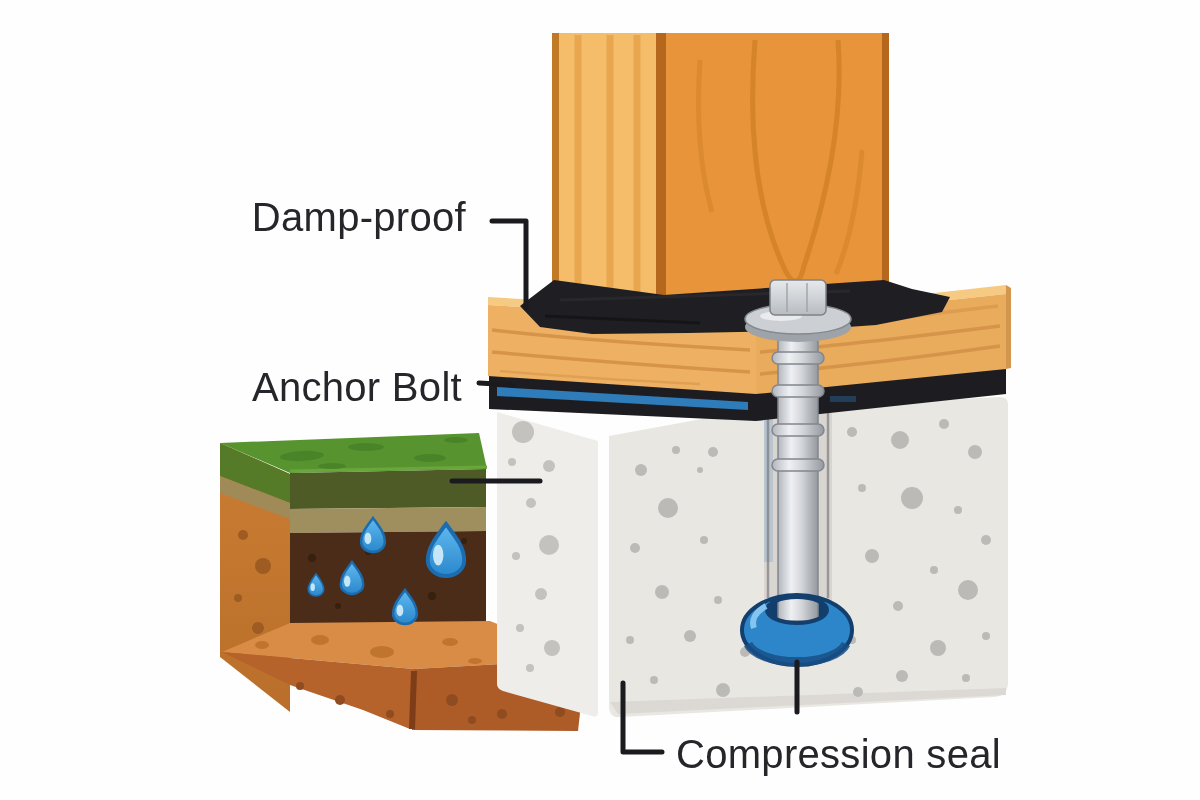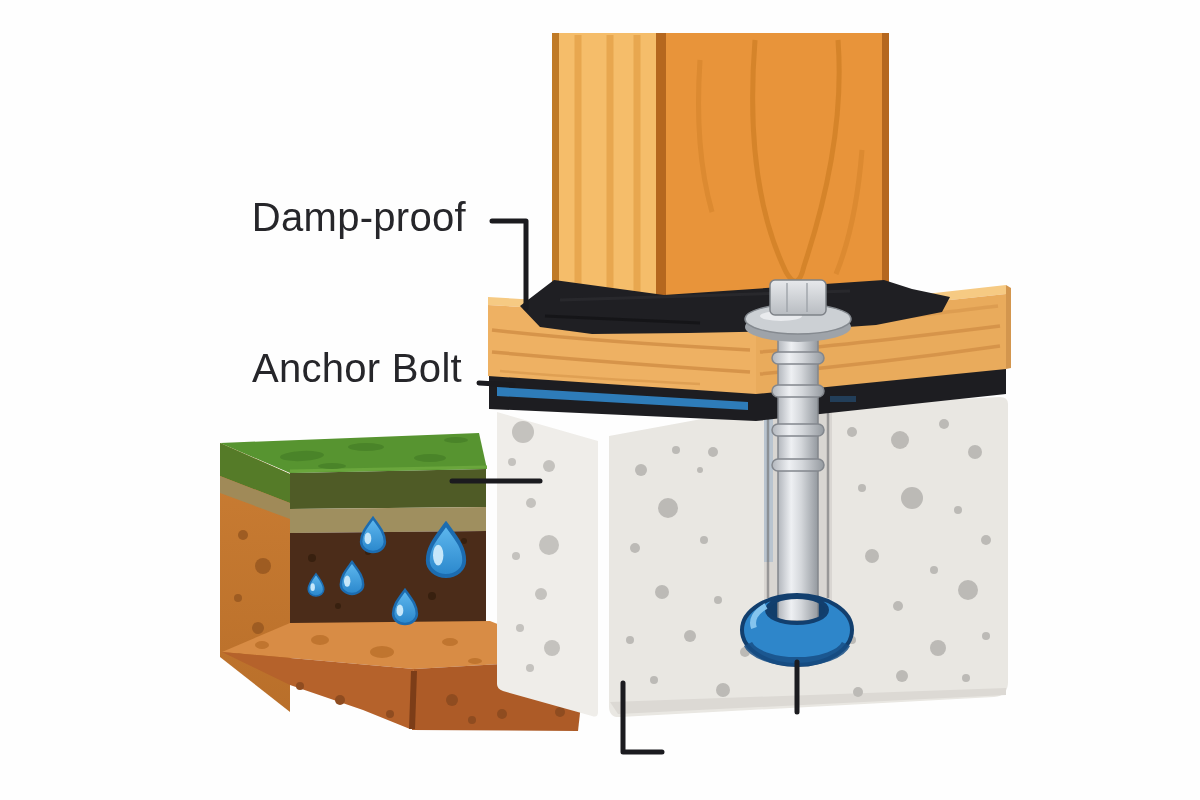--- a/index.html
+++ b/index.html
@@ -287,14 +287,15 @@
   <polyline class="leader" points="492,221 526,221 526,308"></polyline>
   <line class="leader" x1="479" y1="383" x2="513" y2="385"></line>
   <line class="leader" x1="452" y1="481" x2="540" y2="481" stroke-width="4.5"></line>
   <line class="leader" x1="797" y1="662" x2="797" y2="712"></line>
   <polyline class="leader" points="623,683 623,752 662,752"></polyline>
 </svg>
 
 <div class="label right" style="right:734px; top:196px;">
   <div>Damp-proof</div>
 </div>
-<div class="label right" style="right:738px; top:347px;">Anchor Bolt</div>
+<div class="label right" style="right:738px; top:366px;">Anchor Bolt</div>
+<div class="label" style="left:676px; top:733px;">Compression seal</div>
 </div>
 
 </body></html>

